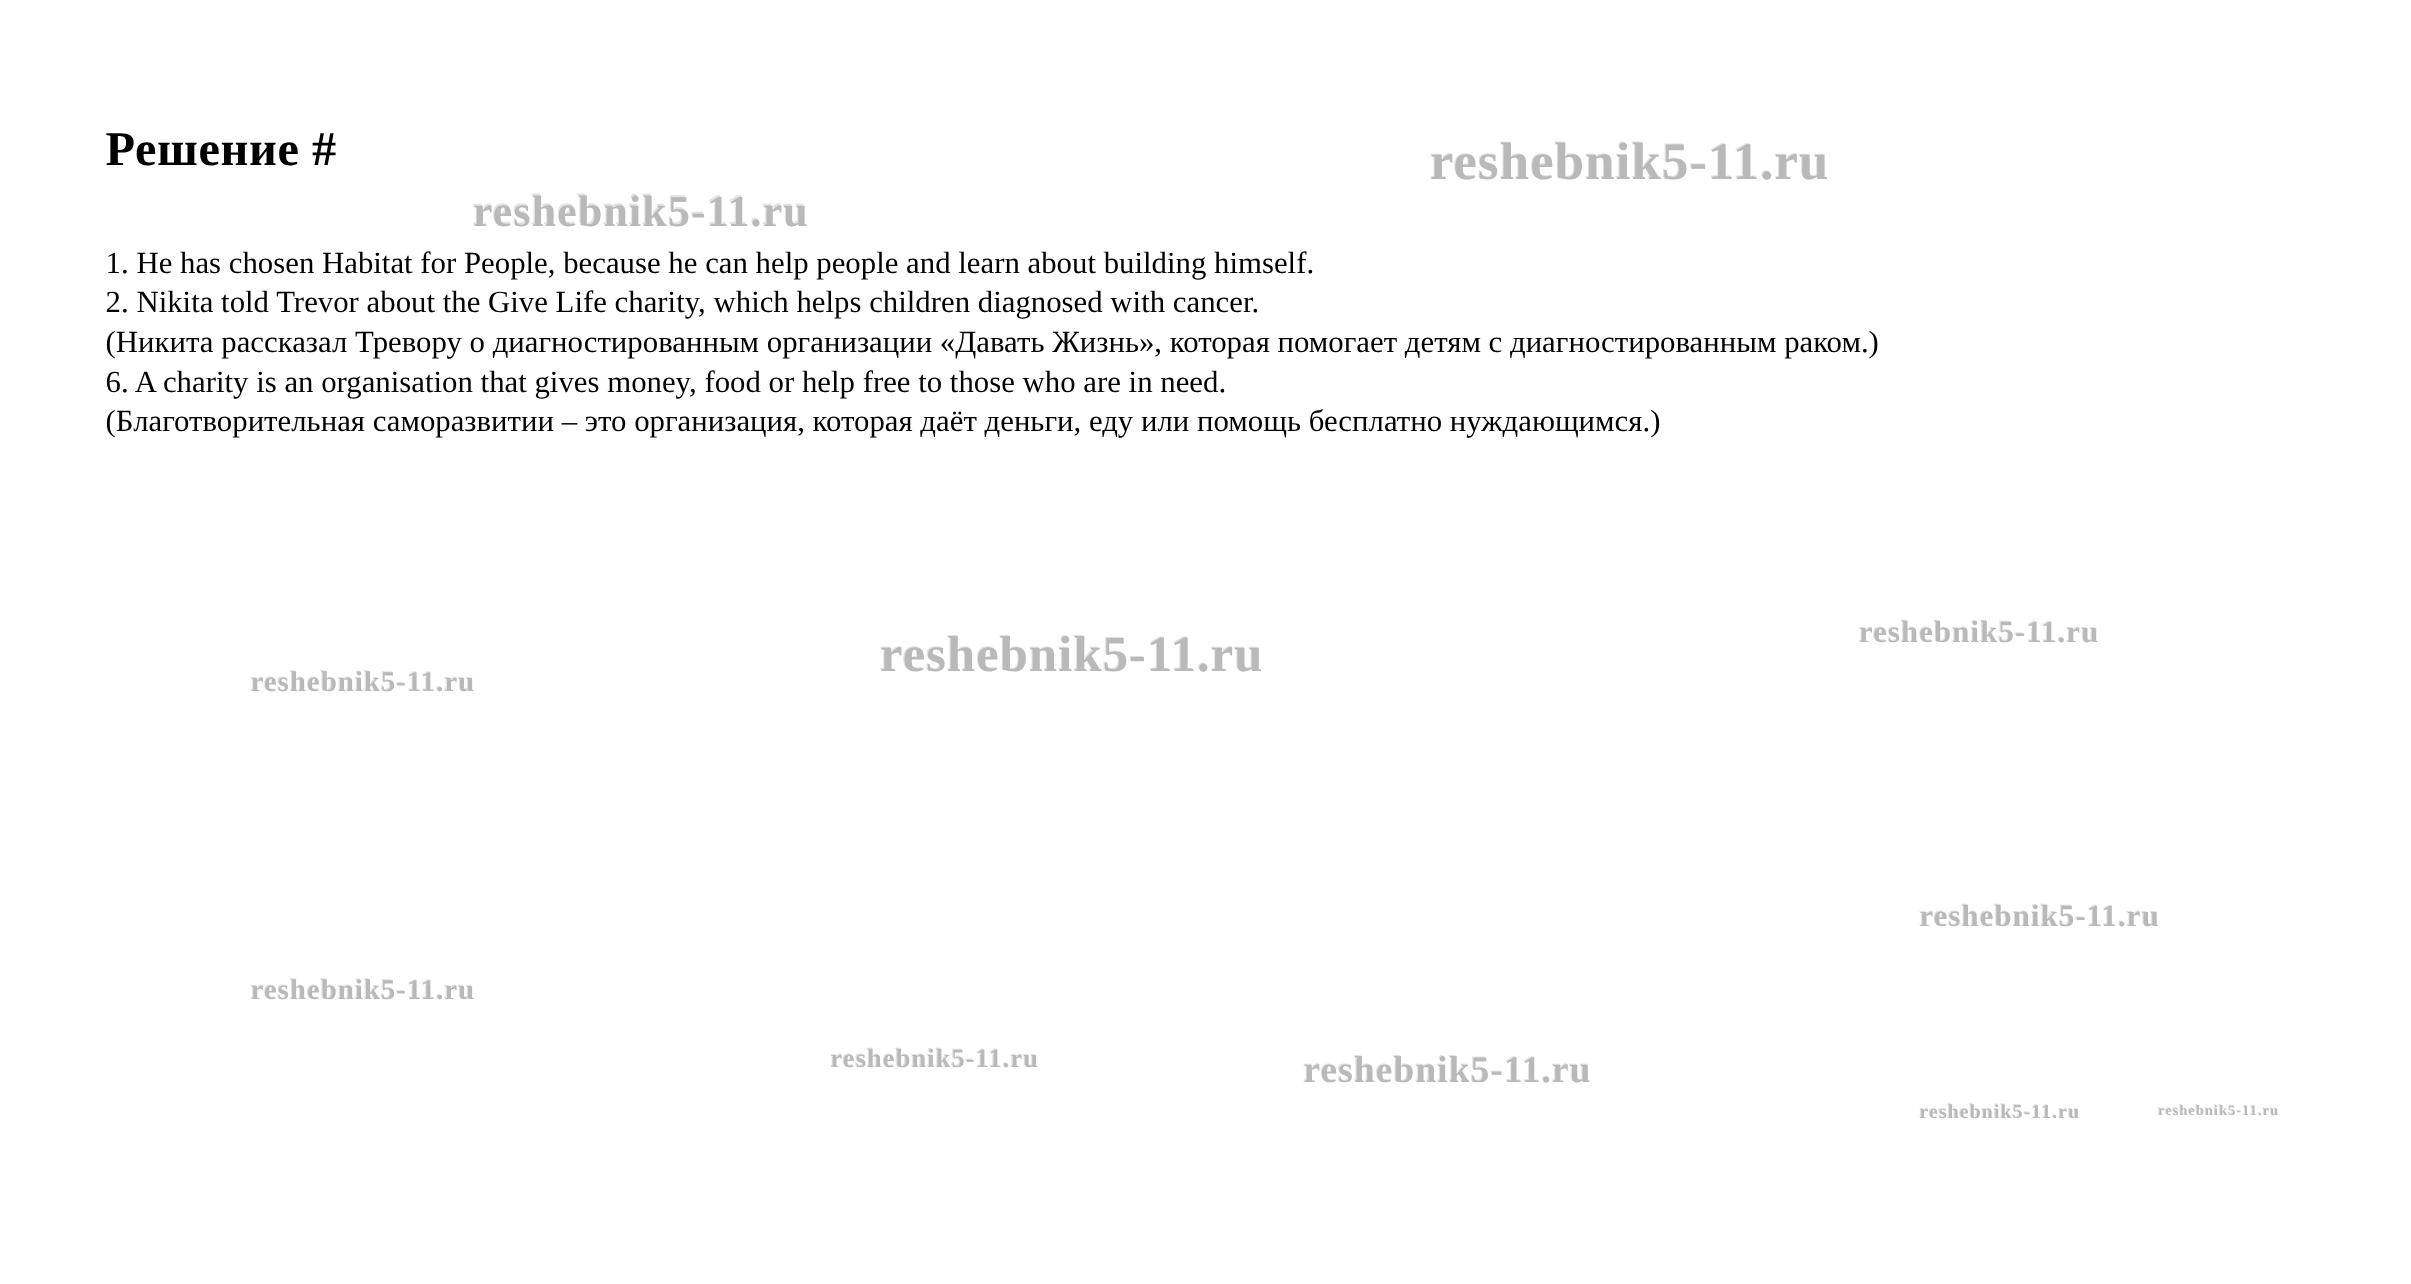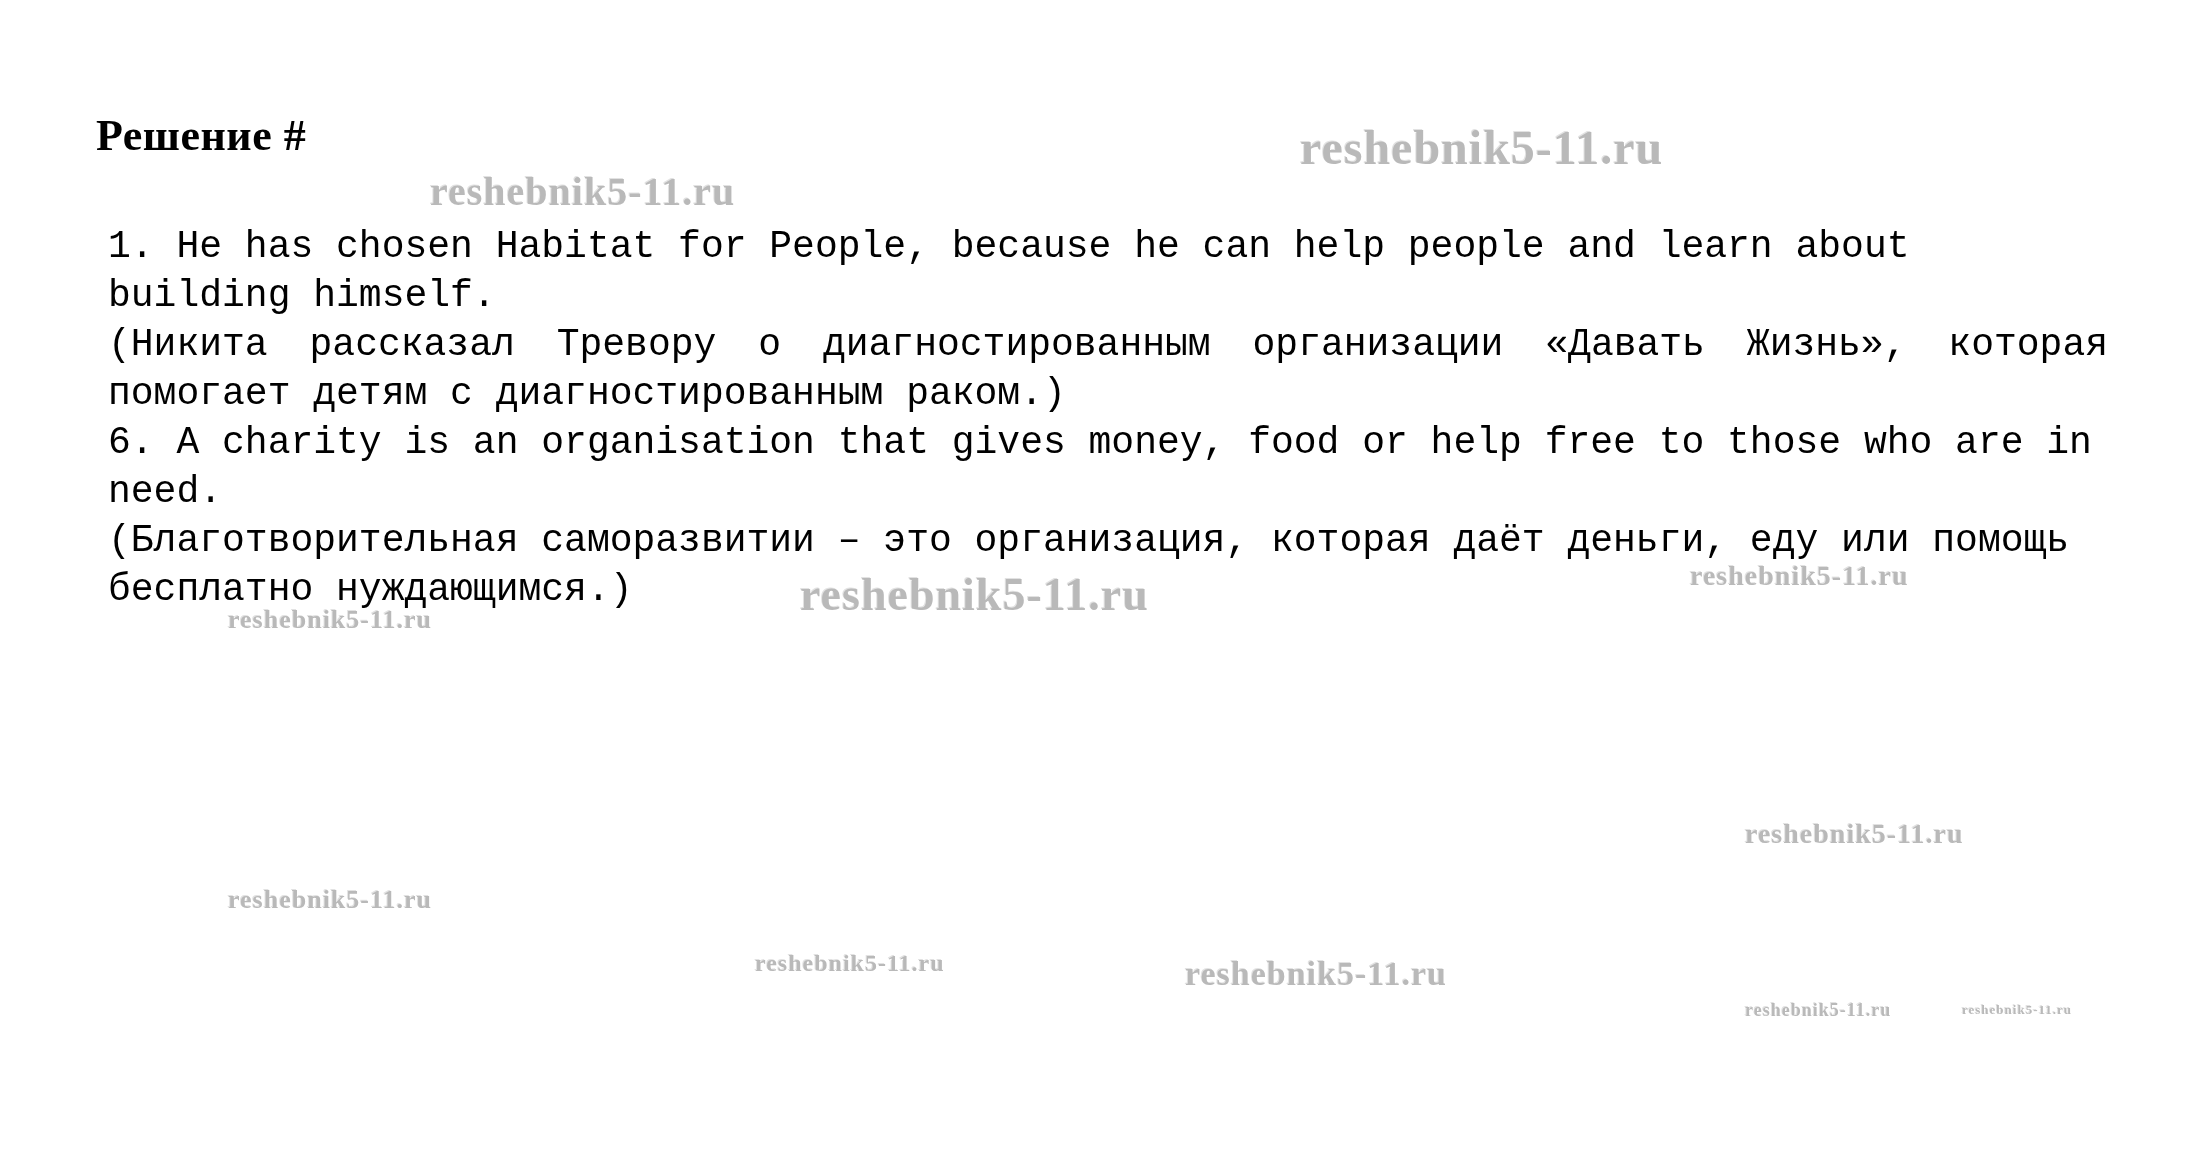--- a/index.html
+++ b/index.html
@@ -28,24 +28,23 @@
     font-weight: bold;
     font-size: 44px;
     letter-spacing: 0.5px;
     white-space: nowrap;
   }
   .body-text {
     position: absolute;
     left: 96px;
     top: 222px;
     width: 2000px;
-    font-family: Liberation Mono, monospace;
-    font-size: 38px;
+    font-family: Liberation Serif, serif;
+    font-size: 28px;
     line-height: 1.29;
-    margin-left: 12px;
   }
   .para {
     margin: 0;
     padding: 0;
   }
   .para.justify {
     text-align: justify;
     text-align-last: left;
   }
   
@@ -74,20 +73,21 @@
 </style>
 </head>
 <body>
 
 <div id="page">
 
   <div class="doc-title">Решение #</div>
 
   <div class="body-text">
     <p class="para">1. He has chosen Habitat for People, because he can help people and learn about building himself.</p>
+    <p class="para">2. Nikita told Trevor about the Give Life charity, which helps children diagnosed with cancer.</p>
     <p class="para justify">(Никита рассказал Тревору о диагностированным организации «Давать Жизнь», которая помогает детям с диагностированным раком.)</p>
     <p class="para">6. A charity is an organisation that gives money, food or help free to those who are in need.</p>
     <p class="para">(Благотворительная саморазвитии – это организация, которая даёт деньги, еду или помощь бесплатно нуждающимся.)</p>
   </div>
 
   <div class="wm w1">reshebnik5-11.ru</div>
   <div class="wm w2">reshebnik5-11.ru</div>
   <div class="wm w3">reshebnik5-11.ru</div>
   <div class="wm w4">reshebnik5-11.ru</div>
   <div class="wm w5">reshebnik5-11.ru</div>

